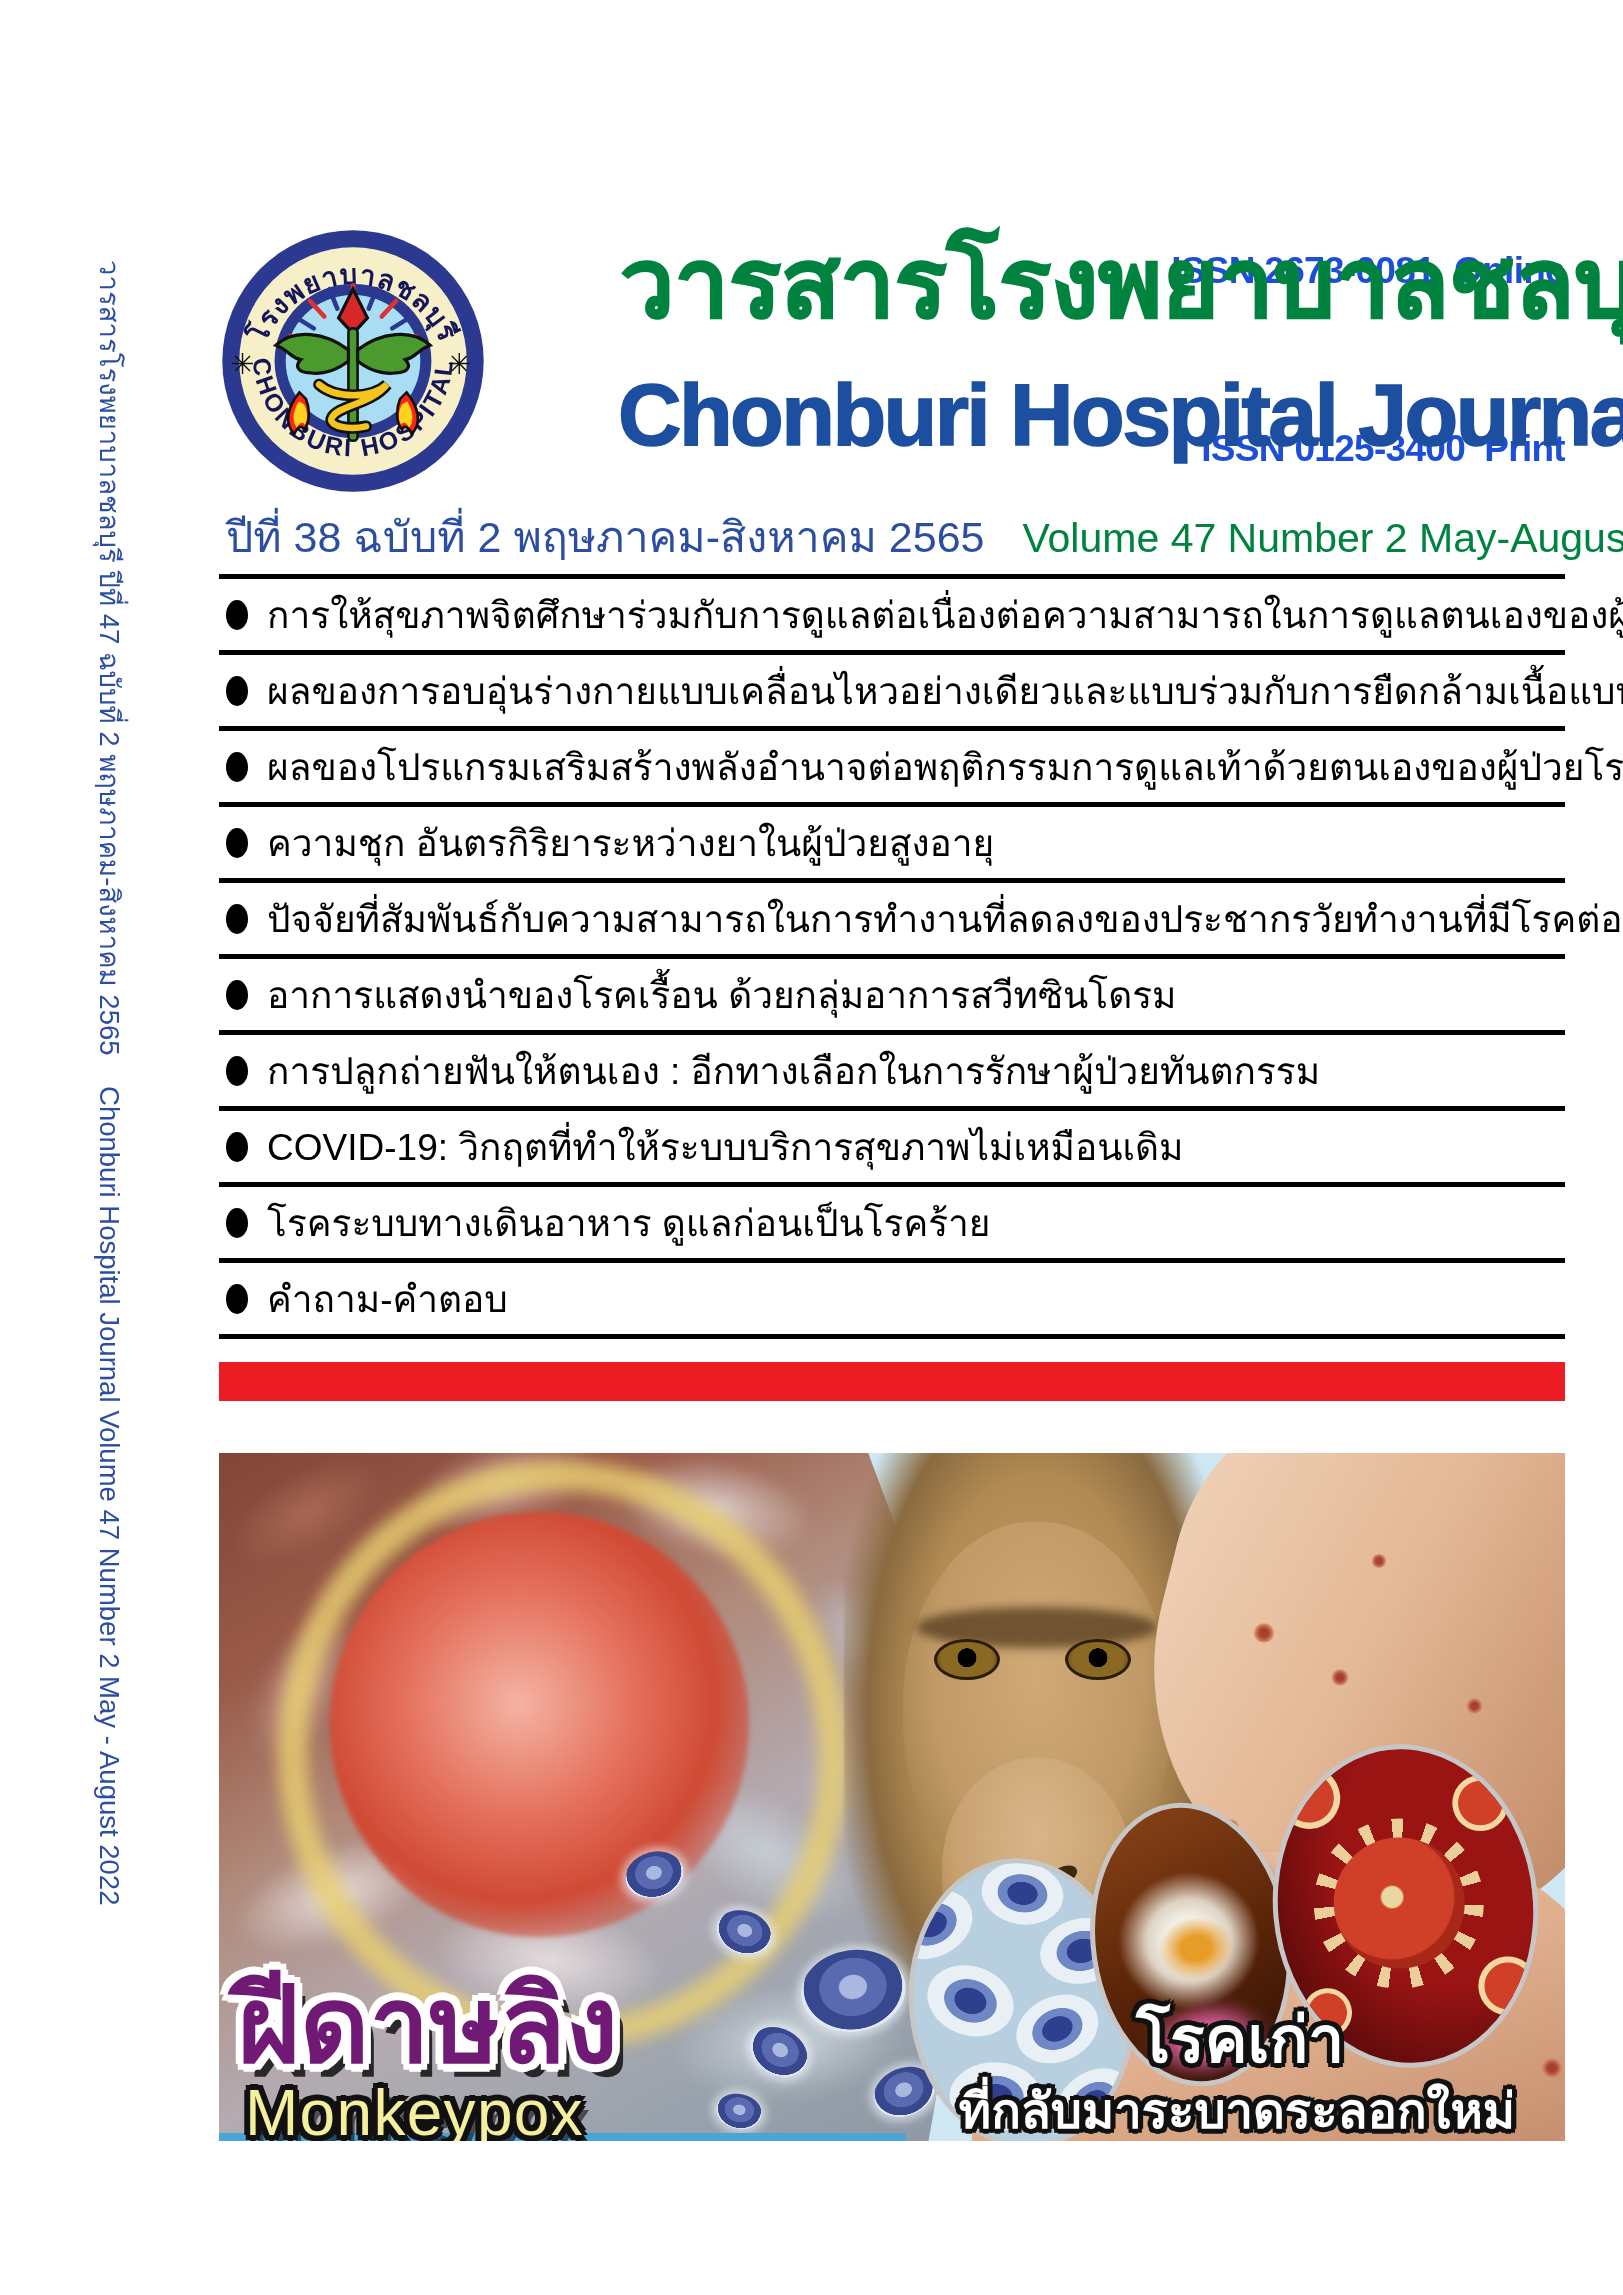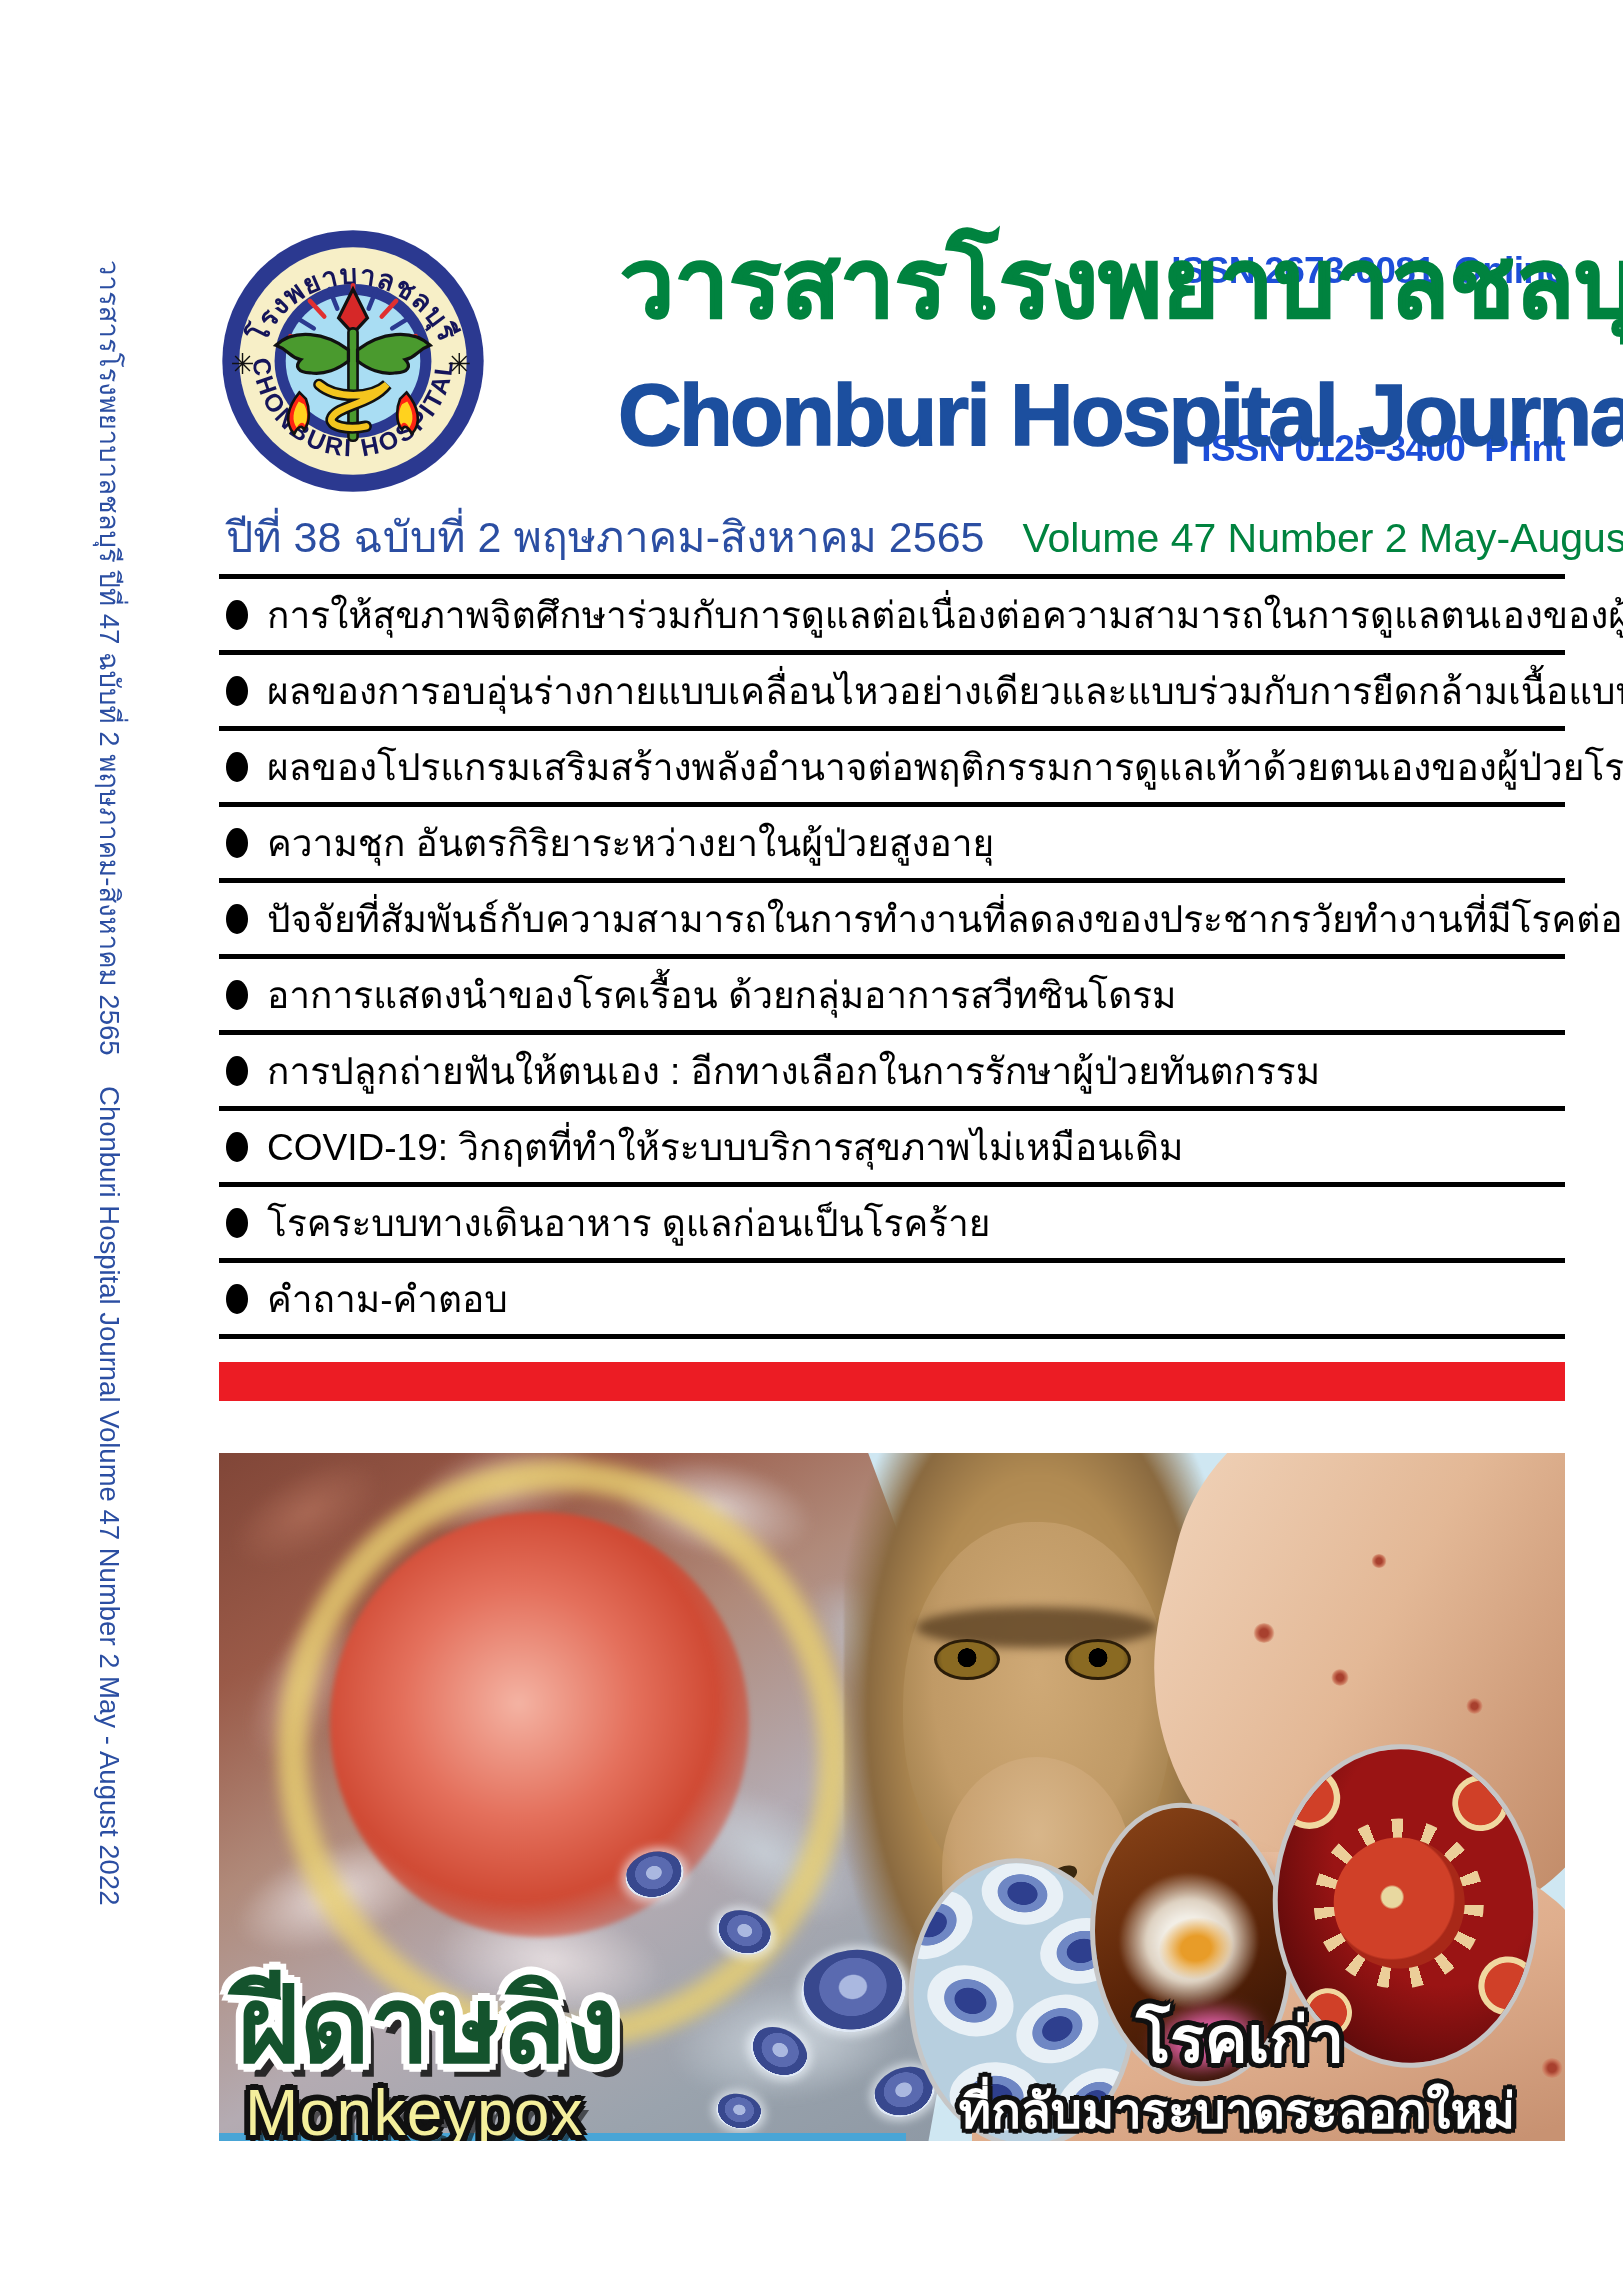--- a/index.html
+++ b/index.html
@@ -87,21 +87,21 @@
            background:radial-gradient(ellipse at 65% 35%,#9a1414 0 45%,#5c0a0a 80%,#3c0606 100%);}
   .cv-spikes{border-radius:50%;
            background:repeating-conic-gradient(rgba(240,216,160,.95) 0deg 8deg,rgba(240,216,160,0) 8deg 24deg);}
   .cv-body{border-radius:50%;
            background:radial-gradient(circle at 45% 45%,#e8d8a0 0 10%,#d04028 12% 60%,#a82818 62% 100%);}
   .cv-small{border-radius:50%;
            background:radial-gradient(circle,#d04028 0 55%,#f0d8a0 57% 72%,rgba(240,216,160,0) 74%);}
   .photo-strip{left:0;bottom:0;width:687px;height:7.9px;background:#49a5d6;}
 
   
-  .h-thai{left:18.3px;top:516px;font-size:107px;font-weight:700;color:#14532d;line-height:1.05;white-space:nowrap;
+  .h-thai{left:18.3px;top:516px;font-size:107px;font-weight:700;color:#701a75;line-height:1.05;white-space:nowrap;
     text-shadow:-5.9px -5.9px 0 #fff,5.9px -5.9px 0 #fff,-5.9px 5.9px 0 #fff,5.9px 5.9px 0 #fff,
                 -7.9px 0 0 #fff,7.9px 0 0 #fff,0 -7.9px 0 #fff,0 7.9px 0 #fff,
                 11px 13px 0 rgba(25,25,25,.9);}
   .h-en{left:26px;top:623px;font-size:64px;font-weight:400;color:#f4ef9c;letter-spacing:1.3px;white-space:nowrap;
     text-shadow:-4.6px -4.6px 0 #111,4.6px -4.6px 0 #111,-4.6px 4.6px 0 #111,4.6px 4.6px 0 #111,
                 -5.9px 0 0 #111,5.9px 0 0 #111,0 -5.9px 0 #111,0 5.9px 0 #111,
                 7.9px 9.2px 0 rgba(0,0,0,.55);}
   .t-outline{color:#fff;font-weight:700;text-align:center;white-space:nowrap;
     text-shadow:-3.9px -3.9px 0 #111,3.9px -3.9px 0 #111,-3.9px 3.9px 0 #111,3.9px 3.9px 0 #111,
                 -5.2px 0 0 #111,5.2px 0 0 #111,0 -5.2px 0 #111,0 5.2px 0 #111;}

